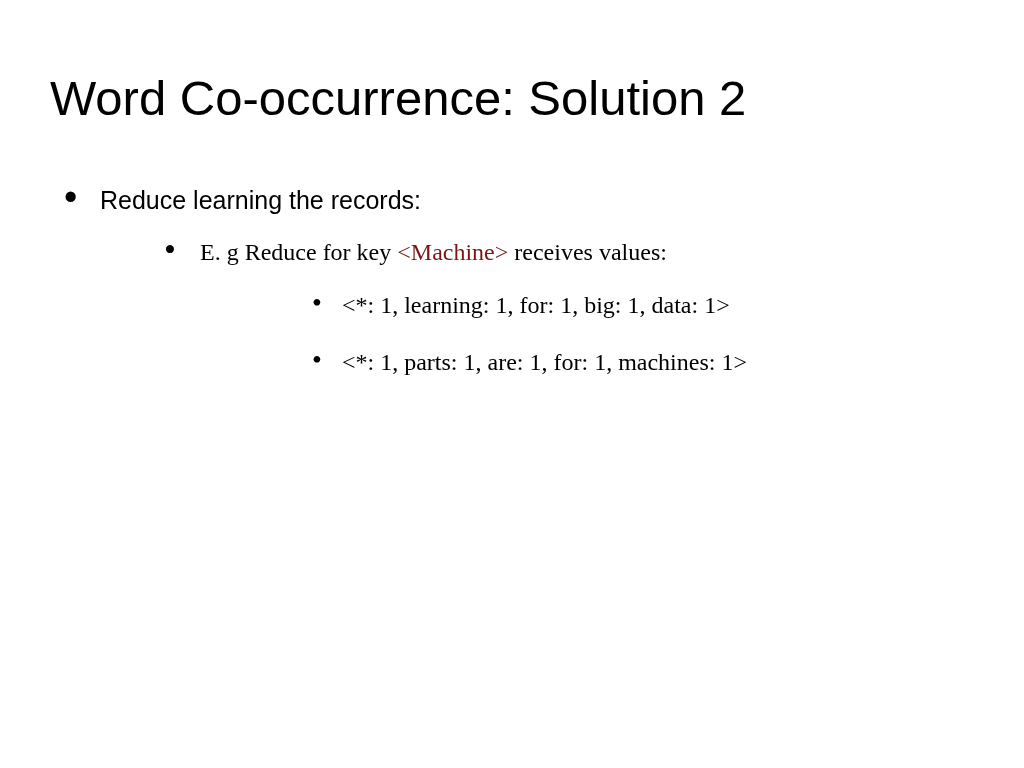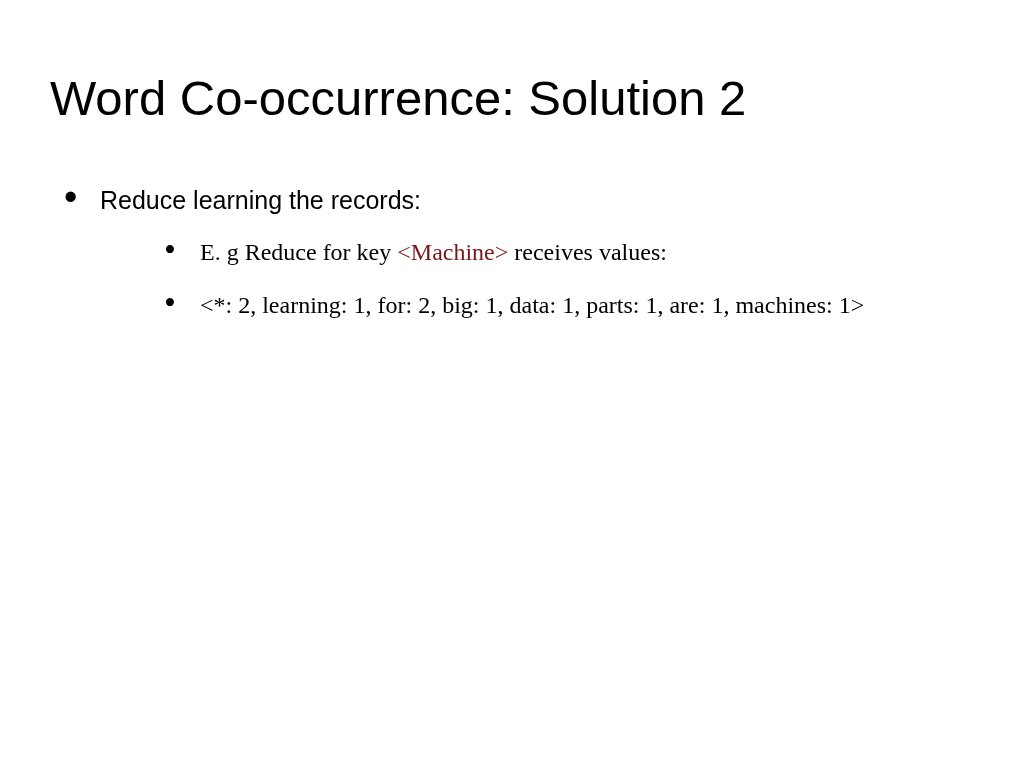--- a/index.html
+++ b/index.html
@@ -90,18 +90,21 @@
   <h1 class="title">Word Co-occurrence: Solution 2</h1>
 
   <ul>
     <li class="l1">
       <span>Reduce learning the records:</span>
 
       <ul class="l2-list">
         <li class="l2">
           <span>E. g  Reduce for key </span><span class="kw">&lt;Machine&gt;</span><span> receives values:</span>
 
+          <ul class="l3-list">
+            <li class="l3">&lt;*: 1, learning: 1, for: 1, big: 1, data: 1&gt;</li>
+            <li class="l3">&lt;*: 1, parts: 1, are: 1, for: 1, machines: 1&gt;</li>
+          </ul>
         </li>
-        <li class="l2">&lt;*: 2, learning: 1, for: 2, big: 1, data: 1, parts: 1, are: 1, machines: 1&gt;</li>
       </ul>
     </li>
   </ul>
 </div>
 
 </body></html>

